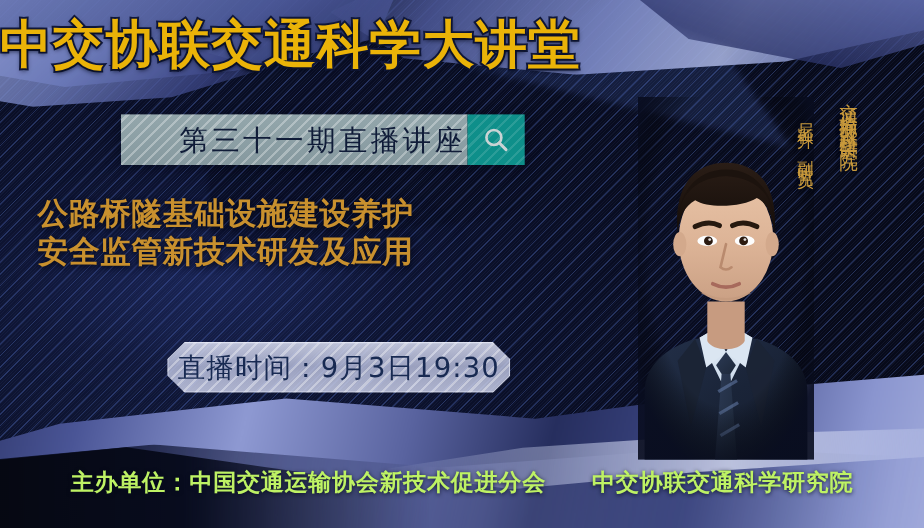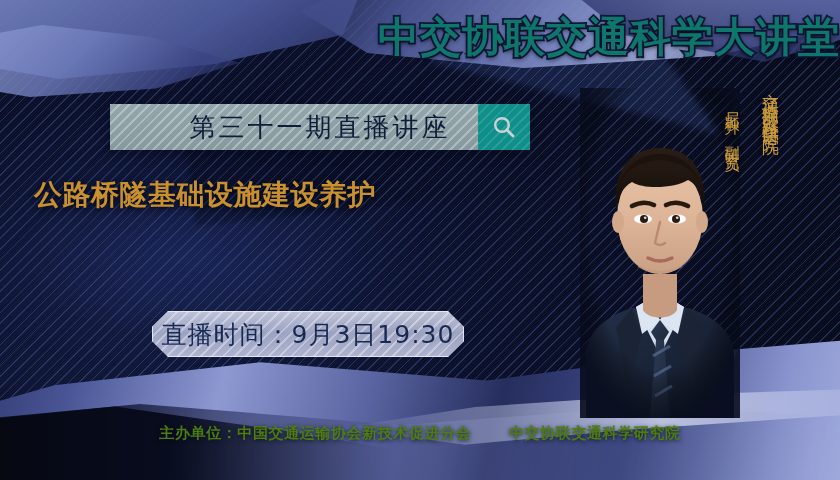--- a/index.html
+++ b/index.html
@@ -172,39 +172,39 @@
     left: -40px; top: 150px;
     width: 460px; height: 210px;
     background: radial-gradient(ellipse at center, rgba(48,66,150,0.30) 0%, rgba(22,30,76,0.10) 55%, rgba(0,0,0,0) 78%);
     filter: blur(4px);
   }
 
   
   .main-title {
     position: absolute;
     left: 0; right: 0; top: 16px;
-    text-align: right;
-    font-size: 41px;
+    text-align: left;
+    font-size: 47px;
     line-height: 1.05;
     font-weight: 700;
     letter-spacing: 1px;
-    color: #0f766e;
+    color: #eab308;
     font-family: "DejaVu Sans", "Liberation Sans", sans-serif;
     -webkit-text-stroke: 3.4px #121a3e;
     paint-order: stroke fill;
     text-shadow: 0 2px 5px rgba(4,8,24,0.85);
     white-space: nowrap;
     z-index: 6;
   }
 
   
   .episode-banner {
     position: absolute;
     left: 110px; top: 104px;
-    width: 420px; height: 46px;
+    width: 367px; height: 46px;
     display: flex;
     align-items: stretch;
     z-index: 6;
     box-shadow: 0 2px 10px rgba(4,8,24,0.6);
   }
   .episode-text-wrap {
     position: relative;
     flex: 1;
     background: linear-gradient(180deg, #93a6ab 0%, #86999f 100%);
     display: flex;
@@ -316,24 +316,24 @@
     font-family: "DejaVu Sans", "Liberation Sans", sans-serif;
     white-space: nowrap;
   }
 
   
   .footer {
     position: absolute;
     left: 0; right: 0; top: 424px;
     text-align: center;
     z-index: 7;
-    font-size: 15px;
+    font-size: 21px;
     font-weight: 700;
     letter-spacing: 0.6px;
-    color: #4d7c0f;
+    color: #bef264;
     font-family: "DejaVu Sans", "Liberation Sans", sans-serif;
     text-shadow: 0 1px 4px rgba(6,10,28,0.85);
     white-space: nowrap;
   }
   .footer-gap { display: inline-block; width: 26px; }
 
   
   .vtext {
     position: absolute;
     z-index: 7;
@@ -391,20 +391,21 @@
     <div class="episode-search-box">
       <svg class="search-icon-svg" width="26" height="26" viewBox="0 0 26 26">
         <circle cx="11" cy="11" r="6.8" fill="none" stroke="#c9d3d4" stroke-width="2.4"></circle>
         <line x1="15.8" y1="15.8" x2="22" y2="22" stroke="#c9d3d4" stroke-width="2.8" stroke-linecap="round"></line>
       </svg>
     </div>
   </div>
 
   <div class="headline">
     <div class="headline-line">公路桥隧基础设施建设养护</div>
+    <div class="headline-line">安全监管新技术研发及应用</div>
   </div>
 
   <div class="portrait">
     <svg width="160" height="330" viewBox="0 0 160 330">
       <defs>
         <linearGradient id="suitG" x1="0" y1="0" x2="1" y2="1">
           <stop offset="0%" stop-color="#233049"></stop>
           <stop offset="50%" stop-color="#1a2438"></stop>
           <stop offset="100%" stop-color="#141c2d"></stop>
         </linearGradient>

